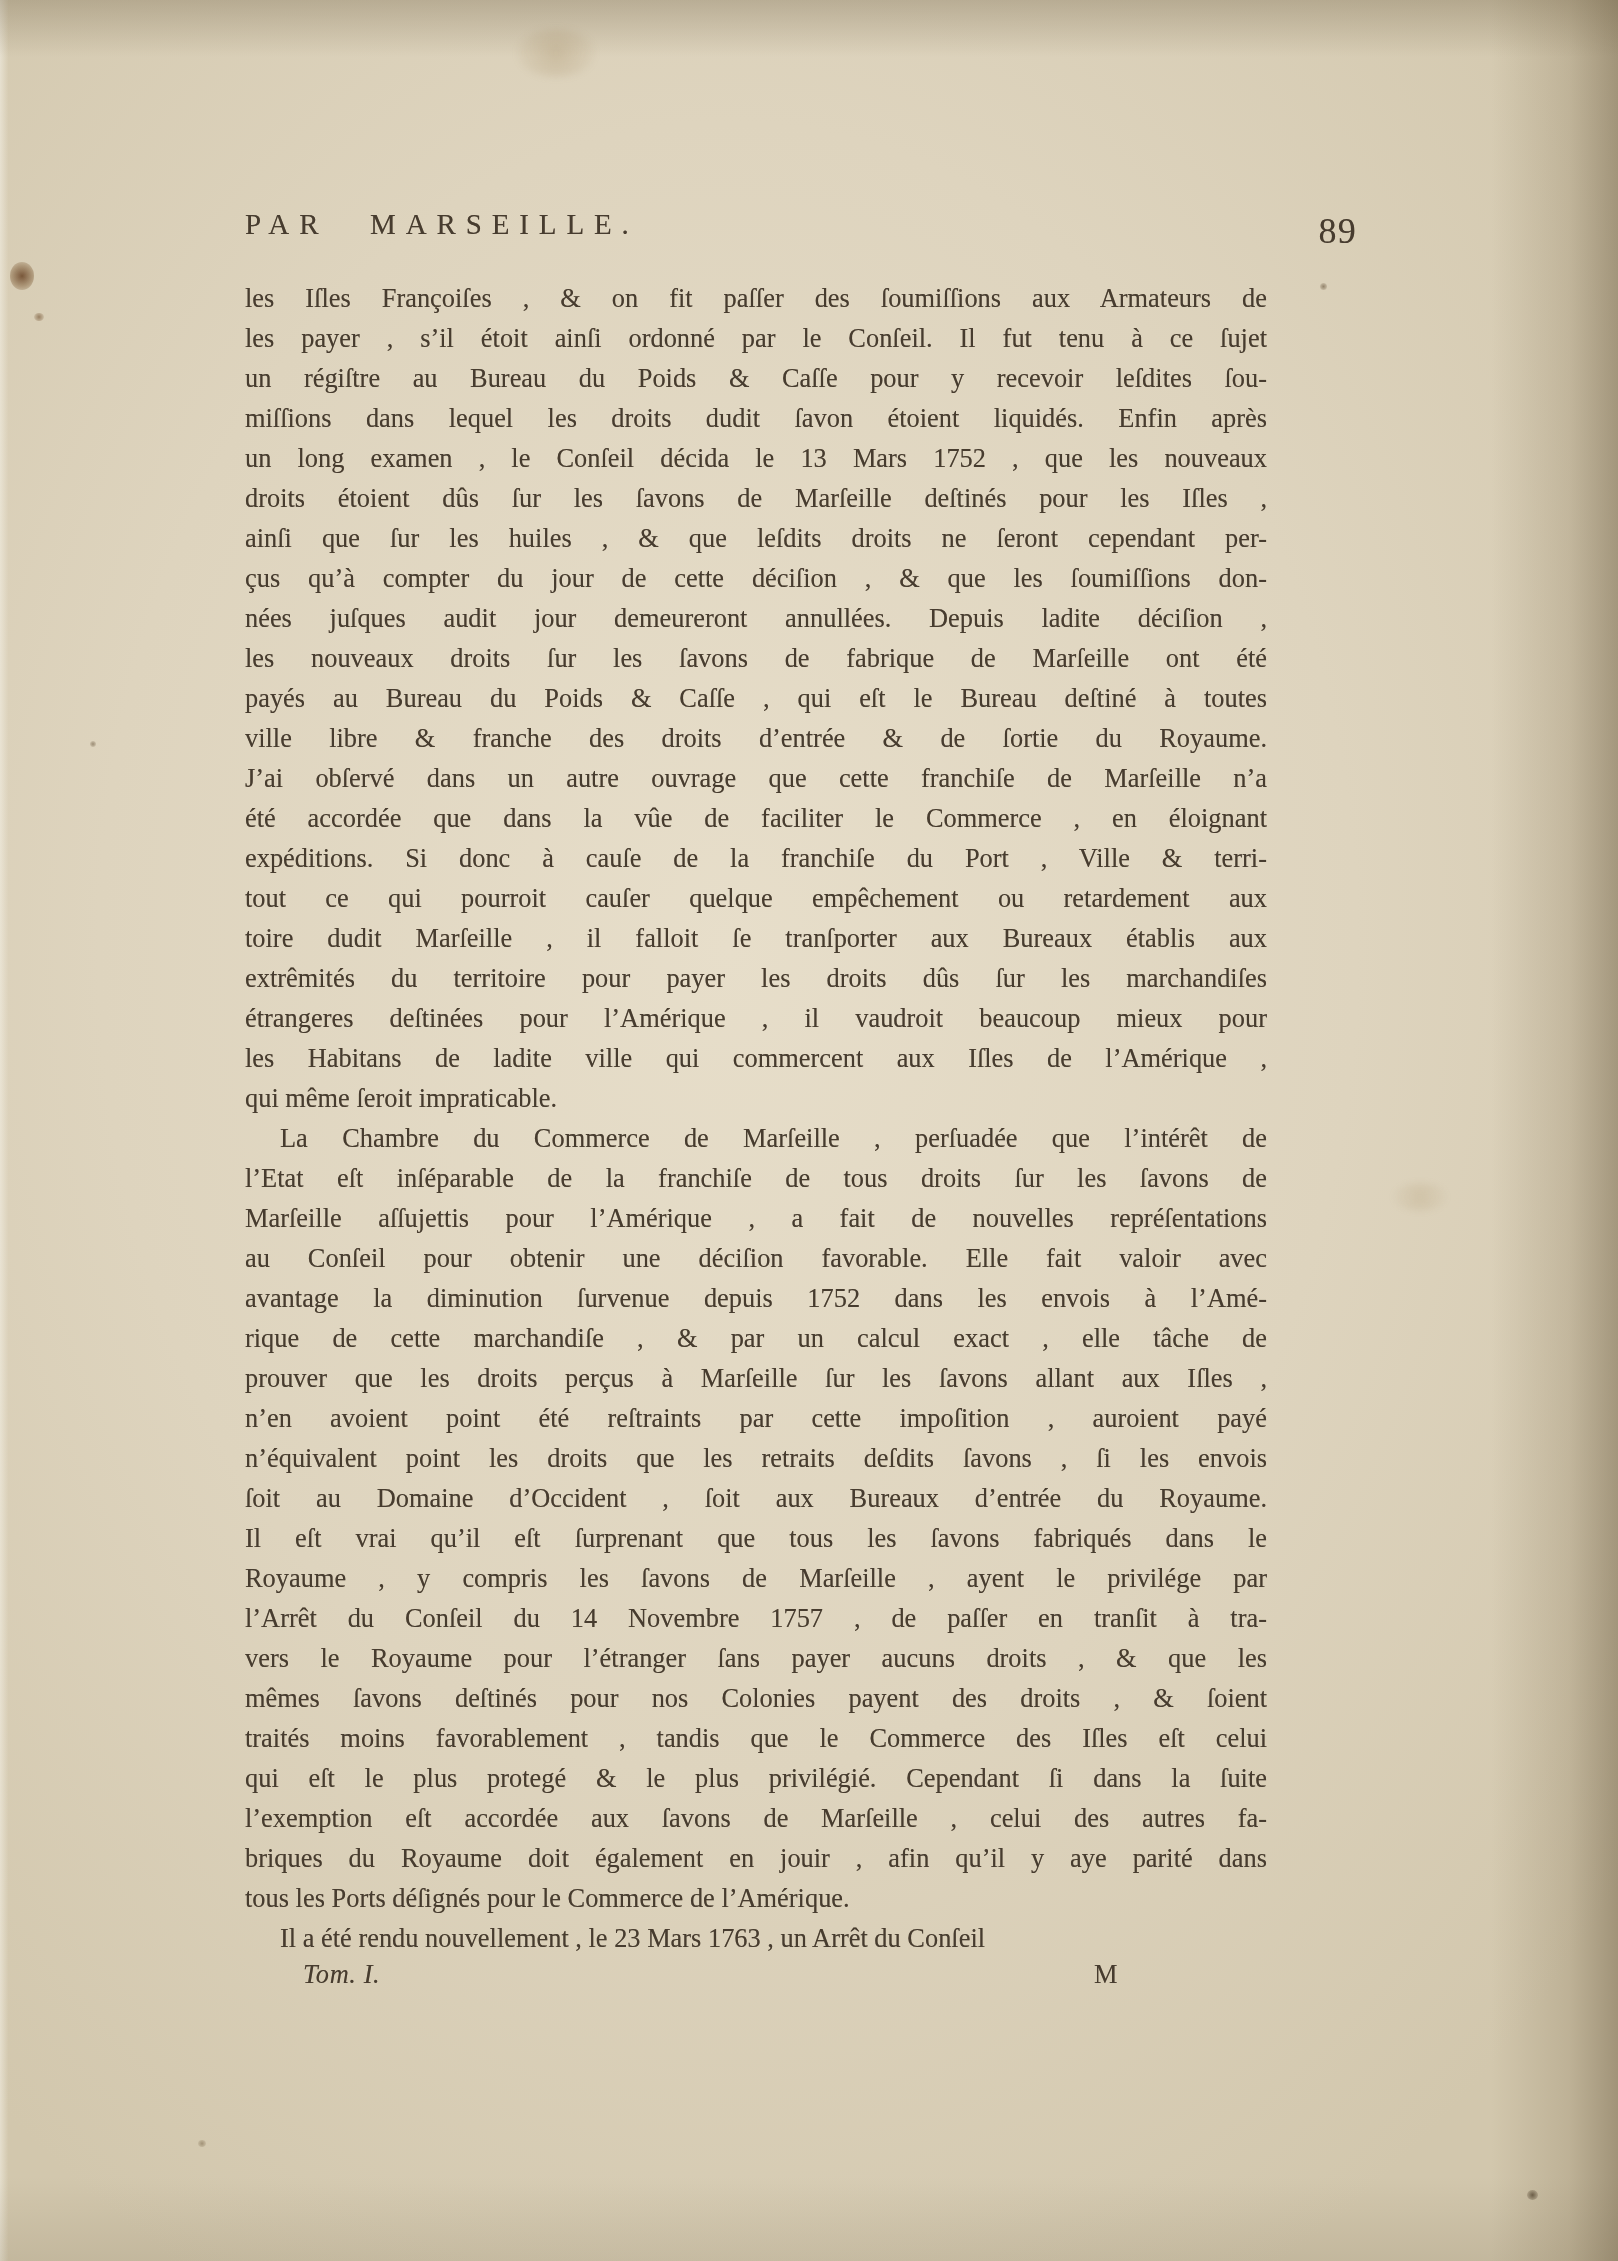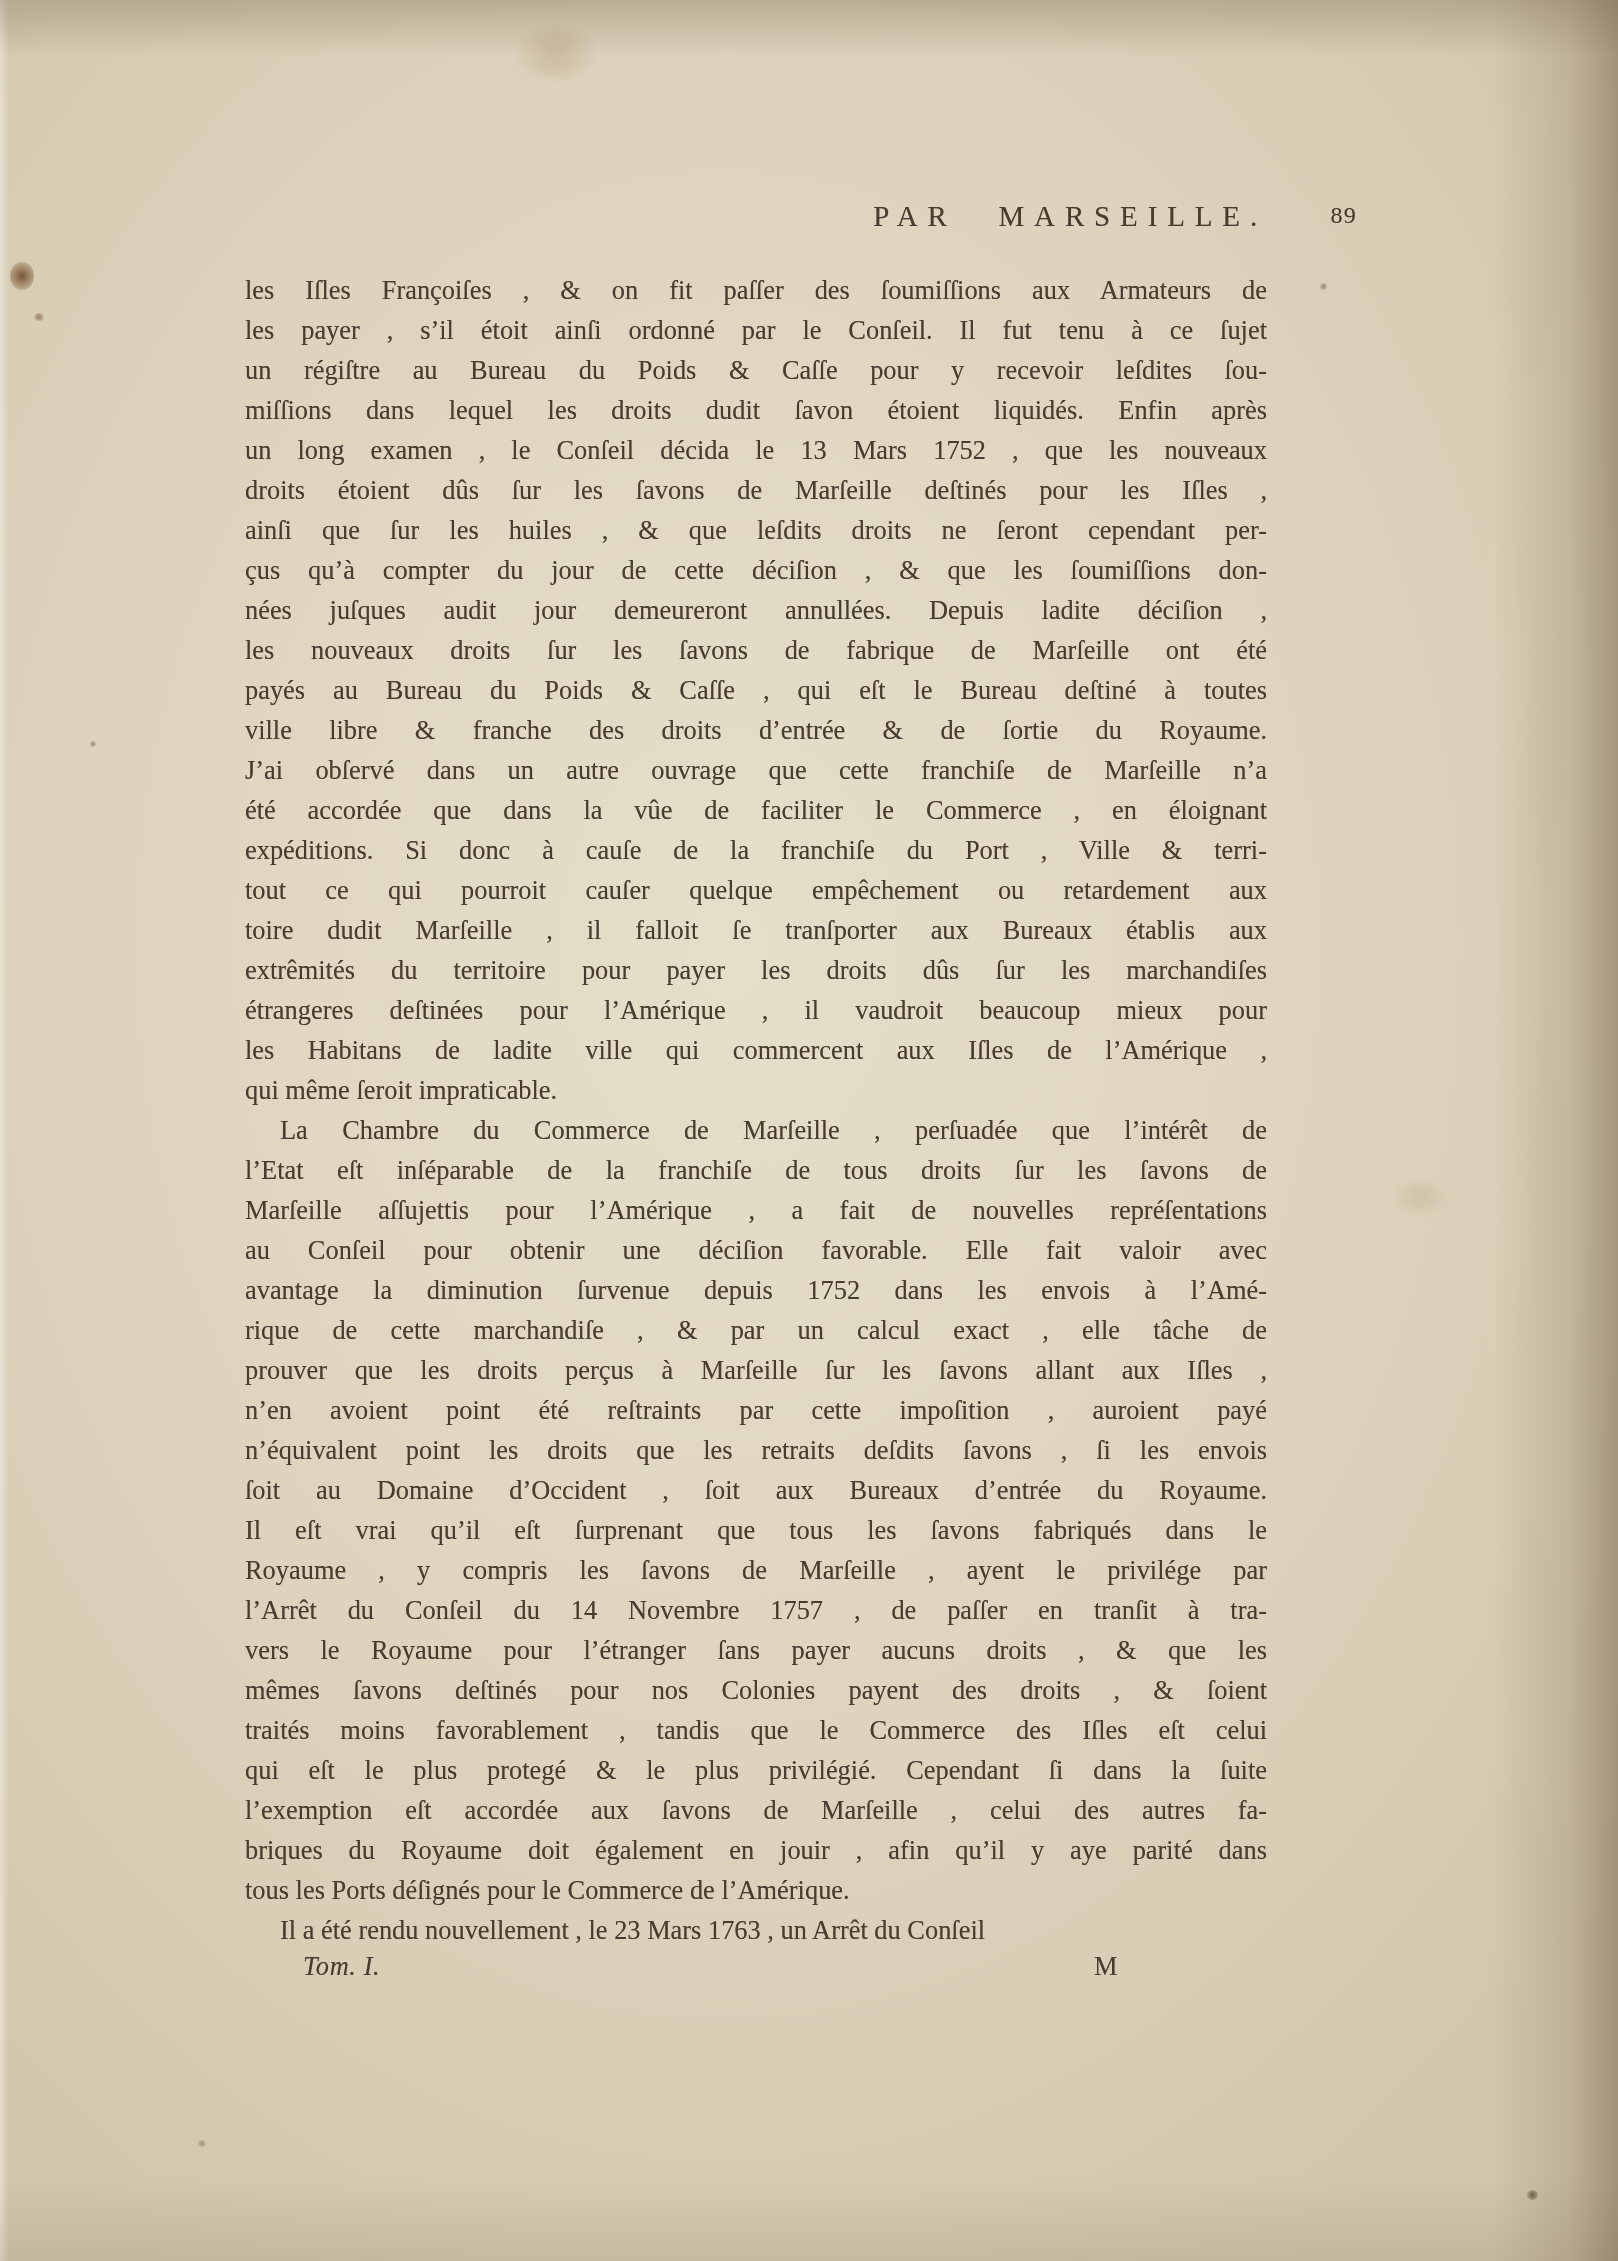--- a/index.html
+++ b/index.html
@@ -21,34 +21,35 @@
   .content {
     position: absolute;
     left: 245px;
     top: 200px;
     width: 1022px;
   }
   .header {
     position: relative;
     height: 40px;
     margin-bottom: 30px;
-    text-align: right;
+    text-align: left;
     white-space: nowrap;
+    margin-top: 8px;
   }
   .running-title {
     font-size: 29px;
     letter-spacing: 0.34em;
     word-spacing: 0.85em;
     text-shadow: 0 0 0.6px rgba(60,45,30,0.45);
   }
   .folio {
     position: absolute;
     right: -90px;
     top: 2.4px;
-    font-size: 24px;
+    font-size: 36px;
     letter-spacing: 1.2px;
     text-shadow: 0 0 0.6px rgba(60,45,30,0.45);
   }
   .text-block { width: 1022px; }
   .line {
     font-size: 26.4px;
     line-height: 40px;
     text-align: justify;
     text-align-last: justify;
     text-shadow: 0 0 0.6px rgba(60,45,30,0.40);

